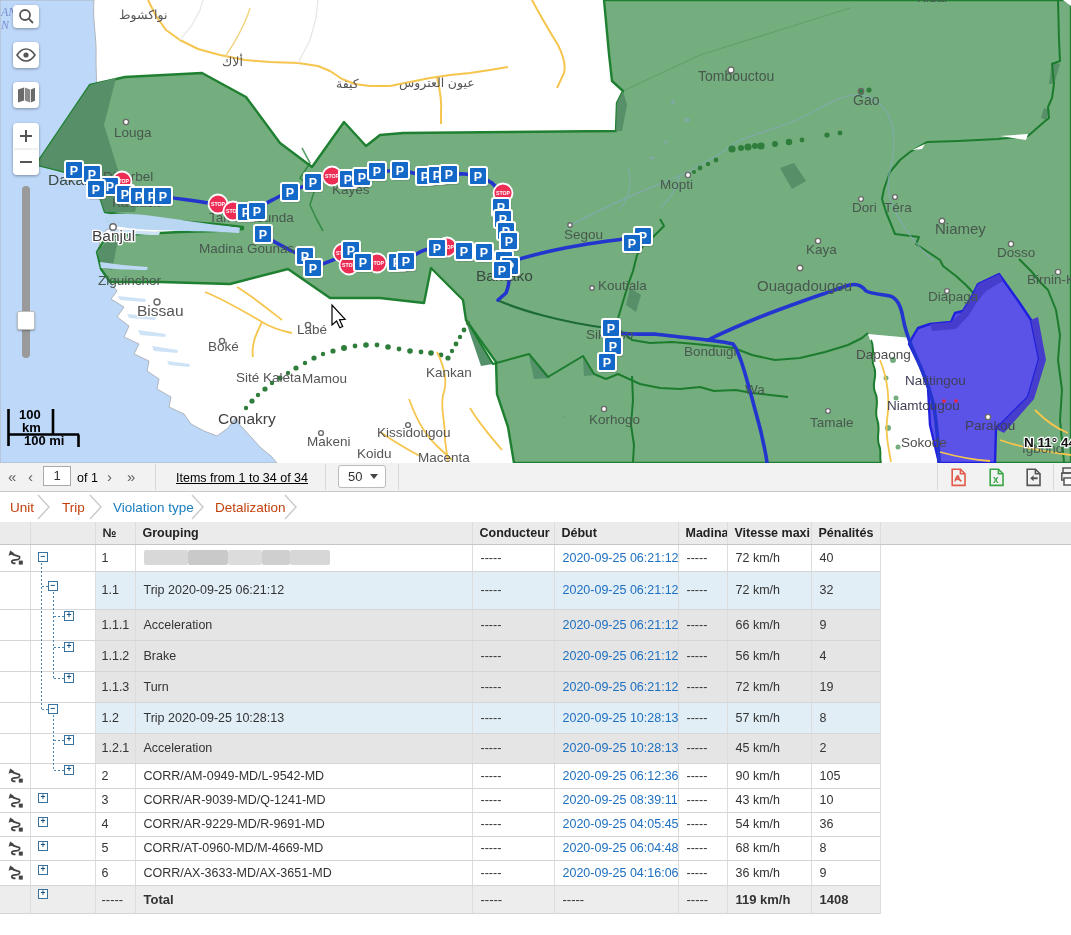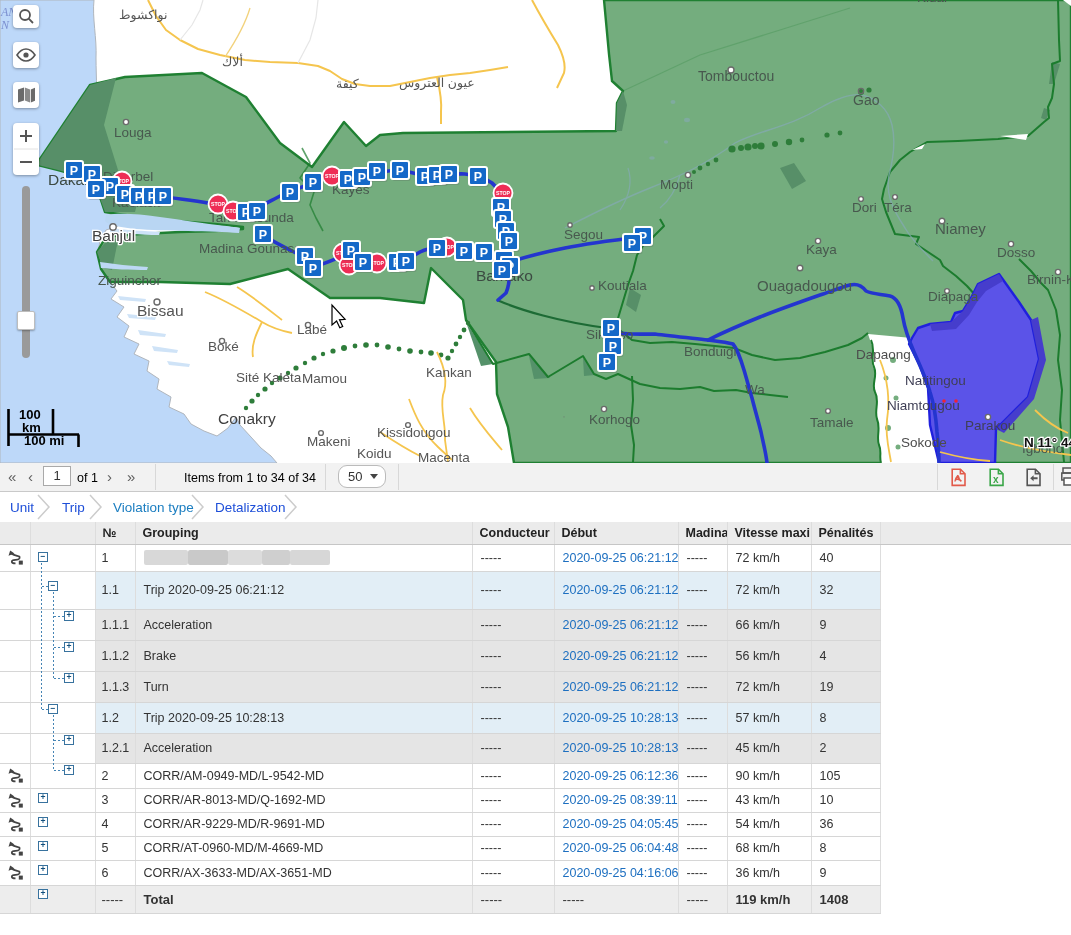--- a/index.html
+++ b/index.html
@@ -4,25 +4,25 @@
 <style>
 html,body{margin:0;padding:0;}
 body{width:1071px;height:935px;font-family:"Liberation Sans",sans-serif;position:relative;overflow:hidden;background:#fff;}
 #map{position:absolute;left:0;top:0;width:1071px;height:463px;background:#fff;overflow:hidden;}
 .mbtn{position:absolute;background:#fff;border-radius:4px;box-shadow:0 1px 3px rgba(0,0,0,.35);}
 #toolbar{position:absolute;left:0;top:463px;width:1071px;height:29px;background:#f2f2f2;border-bottom:1px solid #c9c9c9;box-sizing:border-box;}
 .tsep{position:absolute;top:1px;width:1px;height:26px;background:#d8d8d8;}
 .tbtxt{position:absolute;top:8px;font-size:12.5px;color:#000000;}
 .arr{position:absolute;top:5px;font-size:15px;color:#5f5f5f;}
 #pginput{position:absolute;left:43px;top:3px;width:26px;height:18px;border:1px solid #a9a9a9;background:#fff;text-align:center;font-size:13px;color:#333;line-height:18px;}
-#seldd{position:absolute;left:338px;top:2px;width:46px;height:21px;border:1px solid #bbb;border-radius:9px;background:#fff;}
+#seldd{position:absolute;left:338px;top:2px;width:46px;height:21px;border:1px solid #bbb;border-radius:3px;background:#fff;}
 #seldd span{position:absolute;left:9px;top:3px;font-size:13px;color:#333;}
 #seldd i{position:absolute;right:7px;top:8px;width:0;height:0;border-left:4px solid transparent;border-right:4px solid transparent;border-top:5px solid #444;}
 #crumbs{position:absolute;left:0;top:492px;width:1071px;height:30px;background:#fff;}
-.crumb{position:absolute;top:8px;font-size:13.5px;color:#1d4ed8;}
+.crumb{position:absolute;top:8px;font-size:13.5px;color:#c2410c;}
 .chev{position:absolute;top:2px;}
 #rtable{position:absolute;left:0;top:522px;width:1071px;border-collapse:collapse;table-layout:fixed;font-size:12.5px;color:#333;}
 #rtable td,#rtable th{padding:0 0 0 7px;border-right:1px solid #ddd;border-bottom:1px solid #d6d6d6;overflow:hidden;white-space:nowrap;text-align:left;vertical-align:middle;box-sizing:border-box;}
 #rtable th{background:#ebebeb;font-weight:bold;font-size:12.5px;color:#222;border-bottom:1px solid #c6c6c6;height:22px;}
 #rtable td{height:24px;padding-left:8px;}
 #rtable td:nth-child(3){padding-left:6px;}
 #rtable td.i0{padding:0;}
 .blue td.c{background:#e2eef6;}
 .gray td.c{background:#e5e5e5;}
 .tot td{background:#ededed;font-size:13px;}
@@ -376,21 +376,21 @@
 </div>
 
 <div id="toolbar">
   <span class="arr" style="left:8px;">«</span>
   <span class="arr" style="left:28px;">‹</span>
   <div id="pginput">1</div>
   <span class="tbtxt" style="left:77px;">of 1</span>
   <span class="arr" style="left:107px;">›</span>
   <span class="arr" style="left:127px;">»</span>
   <div class="tsep" style="left:155px;"></div>
-  <span class="tbtxt" style="left:184px;">Items from 1 to 34 of 34</span>
+  <span class="tbtxt" style="left:176px;text-decoration:underline;">Items from 1 to 34 of 34</span>
   <div class="tsep" style="left:325px;"></div>
   <div id="seldd">
       <span>50</span>
       <i></i>
     </div>
   <div class="tsep" style="left:398px;"></div>
   <div class="tsep" style="left:937px;"></div>
   <svg style="position:absolute;left:950px;top:5px;" width="17" height="19" viewBox="0 0 17 19">
     <path d="M2.2 1.2 h8.2 l4.6 4.6 v11.6 h-12.8 z" fill="none" stroke="#e25a4a" stroke-width="1.6"></path>
     <path d="M10.4 1.2 v4.6 h4.6" fill="none" stroke="#e25a4a" stroke-width="1.6"></path>
@@ -570,21 +570,21 @@
  <tr style="height:23px">
         <td class="i0">
           <svg width="22" height="17" viewBox="0 0 22 17" style="margin-left:5px;display:block;">
             <path d="M3.5 6.8 L5.2 1.6 L9.5 4.6 Z" fill="#444"></path>
             <path d="M6.5 4.8 C11.5 7.8 15.5 6.2 14.5 9.2 C13.5 11.8 6.5 9.8 6.8 12.6 C6.9 13.9 8.5 14.4 10.5 14.4" fill="none" stroke="#444" stroke-width="1.8"></path>
             <rect x="13.8" y="11.6" width="4" height="4" fill="#444"></rect>
           </svg>
         </td>
         <td></td>
         <td>3</td>
-        <td>CORR/AR-8013-MD/Q-1692-MD</td>
+        <td>CORR/AR-9039-MD/Q-1241-MD</td>
         <td>-----</td>
         <td class="dt">2020-09-25 08:39:11</td>
         <td>-----</td>
         <td>43 km/h</td>
         <td>10</td>
         <td class="last"></td>
       </tr>
  <tr style="height:24px">
         <td class="i0">
           <svg width="22" height="17" viewBox="0 0 22 17" style="margin-left:5px;display:block;">

